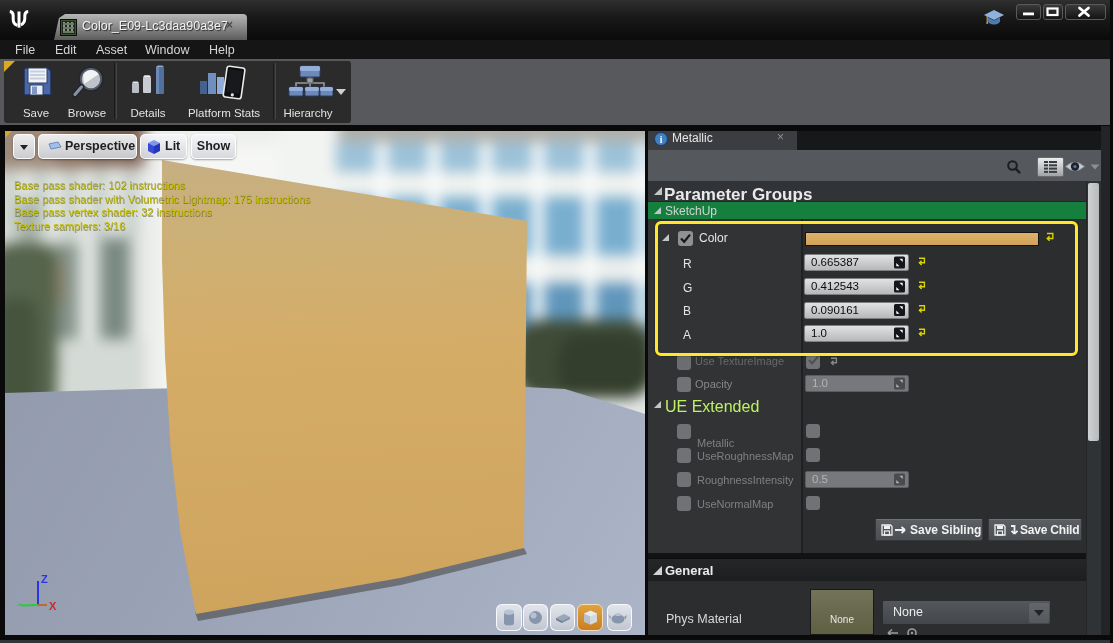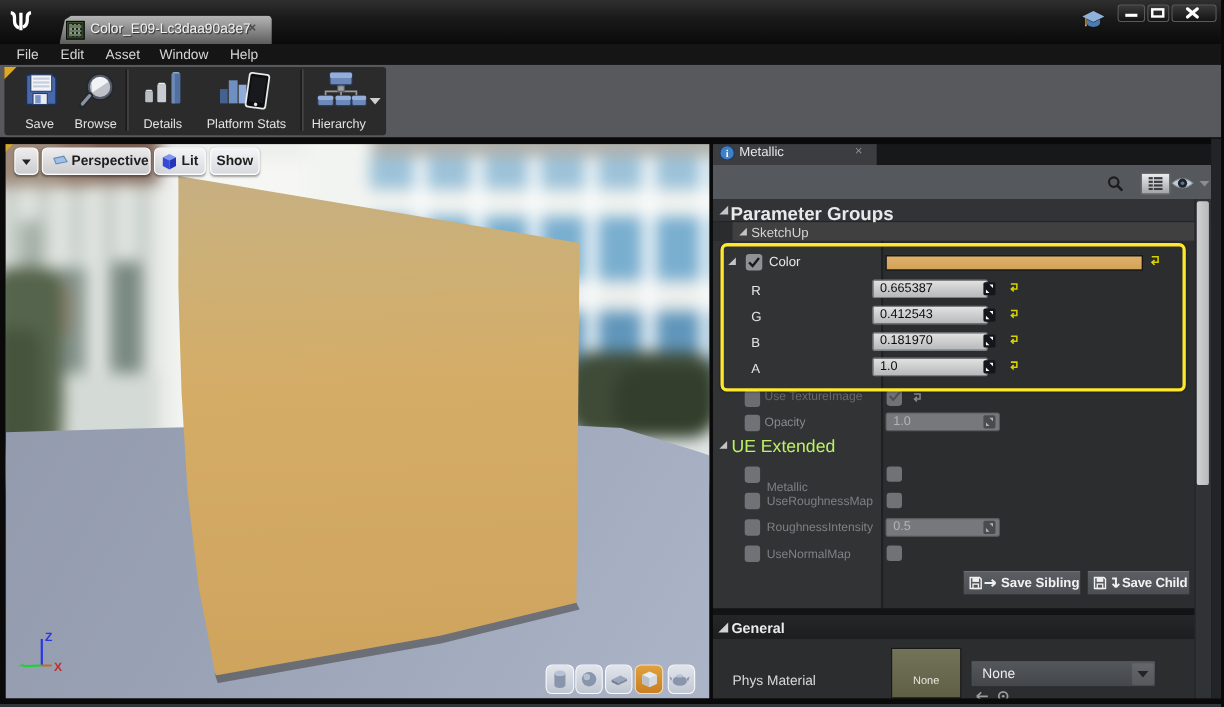--- a/index.html
+++ b/index.html
@@ -38,21 +38,21 @@
 #details{left:648px;top:126px;width:453px;height:509px;background:#2a2c2e}
 #dtabbar{position:absolute;left:0;top:0;width:453px;height:24px;background:#17181a;border-top:1px solid #6e6414}
 #dtab{position:absolute;left:0;top:2px;width:149px;height:22px;background:#3b3d40;border-radius:3px 3px 0 0}
 #searchrow{position:absolute;left:0;top:24px;width:453px;height:31px;background:#55585c}
 #searchbox{position:absolute;left:7px;top:7px;width:374px;height:19px;background:linear-gradient(180deg,#a9abad,#b4b6b8);border:1px solid #3e4144;border-radius:2px;box-shadow:inset 0 1.5px 2px rgba(0,0,0,.35);color:#505356;font-size:11.5px;line-height:17px;padding-left:6px}
 .hdrrow{position:absolute;left:0;width:438px;background:#313336;border-bottom:1px solid #232528;color:#e9e9ea;font-weight:bold}
 .tri{position:absolute;width:0;height:0;border-left:8px solid transparent;border-bottom:8px solid #c3c4c6}
 .tri7{position:absolute;width:0;height:0;border-left:7px solid transparent;border-bottom:7px solid #c3c4c6}
 .cb{position:absolute;width:15px;height:15px;border-radius:3px;background:#8f9193}
 .cbg{position:absolute;width:14px;height:15px;border-radius:3px;background:#707275}
-.vbox{position:absolute;left:145px;width:105px;height:17px;background:linear-gradient(180deg,#e2e2e2,#b7b8ba);border:1px solid #7d7f81;border-radius:2px;color:#0c0c0c;font-size:11.5px;line-height:15px;padding-left:6px}
+.vbox{position:absolute;left:156px;width:105px;height:17px;background:linear-gradient(180deg,#e2e2e2,#b7b8ba);border:1px solid #7d7f81;border-radius:2px;color:#0c0c0c;font-size:11.5px;line-height:15px;padding-left:6px}
 .vboxg{position:absolute;left:157px;width:104px;height:17px;background:#76787b;border:1px solid #5a5c5e;border-radius:2px;color:#b2b4b6;font-size:11.5px;line-height:15px;padding-left:6px}
 .rowlabel{position:absolute;font-size:12px;color:#e5e5e5;white-space:nowrap}
 .rowlabelg{position:absolute;font-size:11px;color:#7e8083;white-space:nowrap}
 #yellowbox{position:absolute;left:7px;top:95px;width:423px;height:135px;border:3px solid #ffe72c;border-radius:6px;z-index:5;box-shadow:0 0 2px rgba(0,0,0,.5)}
 #scrolltrack{position:absolute;left:438px;top:55px;width:15px;height:454px;background:#303336;border-left:1px solid #232527}
 #scrollthumb{position:absolute;left:440px;top:57px;width:11px;height:258px;background:linear-gradient(90deg,#d0d1d3,#b8b9bb);border-radius:2px}
 .savebtn{position:absolute;top:392.5px;height:22px;background:linear-gradient(180deg,#5b5e62,#4b4e52);border:1px solid #36383b;border-top-color:#6e7175;border-radius:2px;color:#f2f2f3;font-size:12px;font-weight:bold;line-height:20px;white-space:nowrap}
 #generalrow{position:absolute;left:0;top:432px;width:453px;height:23px;background:linear-gradient(180deg,#242628,#1c1e20);border-top:1px solid #0e0f10}
 #physarea{position:absolute;left:0;top:455px;width:438px;height:54px;background:#2b2d2f}
 
@@ -200,20 +200,26 @@
       <div style="left:331px;top:152px;width:330px;height:55px;background:#6096bb"></div>
       <div style="left:331px;top:11px;width:330px;height:196px;background:repeating-linear-gradient(90deg,rgba(250,252,252,0) 0 40px,rgba(250,252,252,.95) 40px 52px)"></div>
 
       <div style="left:530px;top:199px;width:90px;height:40px;background:#e9ece8"></div>
       <div style="left:509px;top:189px;width:140px;height:78px;background:#3f4b37;border-radius:28px"></div>
       <div style="left:553px;top:203px;width:92px;height:64px;background:#333f2c;border-radius:24px"></div>
     </div>
     <div id="ground"></div>
     <div id="planeshadow"></div>
     <div id="plane"></div>
+    <div id="stats">
+      Base pass shader: 102 instructions<br>
+      Base pass shader with Volumetric Lightmap: 175 instructions<br>
+      Base pass vertex shader: 32 instructions<br>
+      Texture samplers: 3/16
+    </div>
 
     <div class="vbtn" style="left:8px;width:22px"></div>
     <svg class="abs" style="left:8px;top:3px" width="22" height="25" viewBox="0 0 22 25">
         <path d="M7 11 L15 11 L11 16 Z" fill="#222"></path>
       </svg>
     <div class="vbtn" style="left:33px;width:99px;padding-left:26px;text-align:left">Perspective</div>
     <svg class="abs" style="left:40px;top:9px" width="18" height="12" viewBox="0 0 18 12">
         <path d="M4 4 L13 2 L16 7 L6 9 Z" fill="#9fc0e8" stroke="#6a8ab8" stroke-width="1"></path>
       </svg>
     <div class="vbtn" style="left:135px;width:47px;padding-left:24px;text-align:left">Lit</div>
@@ -297,21 +303,21 @@
         <circle cx="10" cy="7.5" r="1.6" fill="#657587"></circle>
         <path d="M25.5 5.5 L34.5 5.5 L30 10.5 Z" fill="#8b8e91"></path>
       </svg>
     </div>
 
     <div class="hdrrow" style="top:55px;height:21px">
       <div class="tri" style="left:6px;top:6px"></div>
       <div class="abs" style="left:16px;top:3.5px;font-size:17px">Parameter Groups</div>
     </div>
 
-    <div class="abs" style="left:18px;top:76px;width:438px;height:17px;background:#404040">
+    <div class="abs" style="left:0;top:76px;width:438px;height:17px;background:#15803d">
       <div class="tri7" style="left:6px;top:5px"></div>
       <div class="abs" style="left:17px;top:1.5px;font-size:12px;color:#d2d3d5">SketchUp</div>
     </div>
 
     <div class="abs" id="rows" style="left:0;top:93px;width:438px;height:334px">
       <div class="abs" style="left:0;top:0;width:153px;height:334px;background:#313335"></div>
       <div class="abs" style="left:153px;top:0;width:2px;height:334px;background:#1f2022"></div>
       <div class="abs" style="left:155px;top:0;width:283px;height:334px;background:#2b2d2f"></div>
 
       <div class="tri" style="left:14px;top:15px;border-left-width:7px;border-bottom-width:7px"></div>
@@ -323,21 +329,21 @@
       <div class="abs" style="left:157px;top:13px;width:234px;height:14px;background:linear-gradient(180deg,#dfb169,#d2a258);border:1px solid #141414"></div>
       <svg class="abs" style="left:395px;top:12px" width="12" height="12" viewBox="0 0 12 12">
           <path d="M4 2.5 L9.8 2.5 L9.8 7.5 L4.6 7.5 M6.6 5.4 L4.2 7.5 L6.6 9.8" stroke="#d8d200" stroke-width="1.4" fill="none"></path>
         </svg>
 
       <div class="rowlabel" style="left:35px;top:38px">R</div>
       <div class="vbox" style="top:35px">0.665387</div>
       <div class="rowlabel" style="left:35px;top:61.5px">G</div>
       <div class="vbox" style="top:59px">0.412543</div>
       <div class="rowlabel" style="left:35px;top:85px">B</div>
-      <div class="vbox" style="top:82.5px">0.181970</div>
+      <div class="vbox" style="top:82.5px">0.090161</div>
       <div class="rowlabel" style="left:35px;top:109px">A</div>
       <div class="vbox" style="top:106px">1.0</div>
 
       <div class="cbg" style="left:29px;top:136px;background:#6b6d70"></div>
       <div class="rowlabelg" style="left:47px;top:135.5px;color:#67696b">Use TextureImage</div>
       <div class="cbg" style="left:158px;top:136px;width:14px;height:14px"></div>
 
       <div class="cbg" style="left:29px;top:158px"></div>
       <div class="rowlabelg" style="left:47px;top:158.5px;color:#87898c">Opacity</div>
       <div class="vboxg" style="top:156px">1.0</div>

